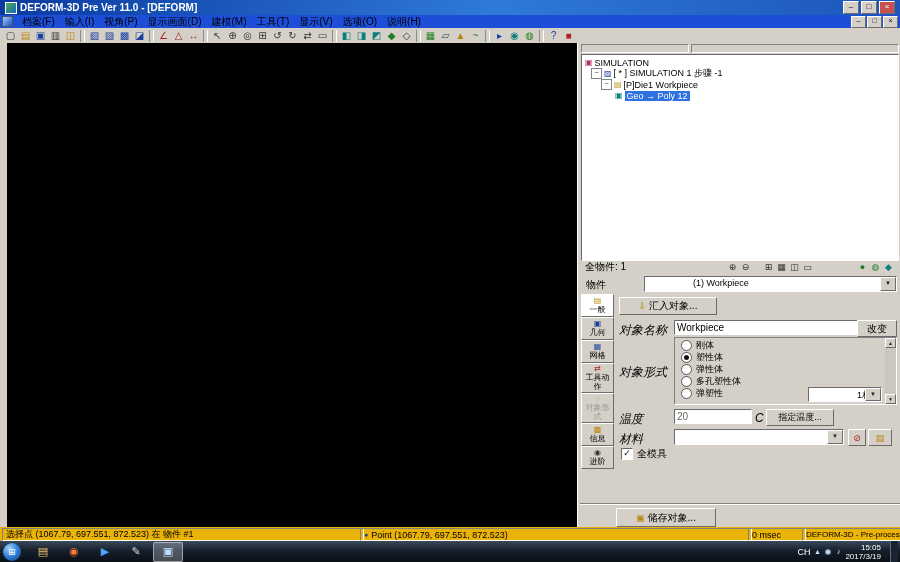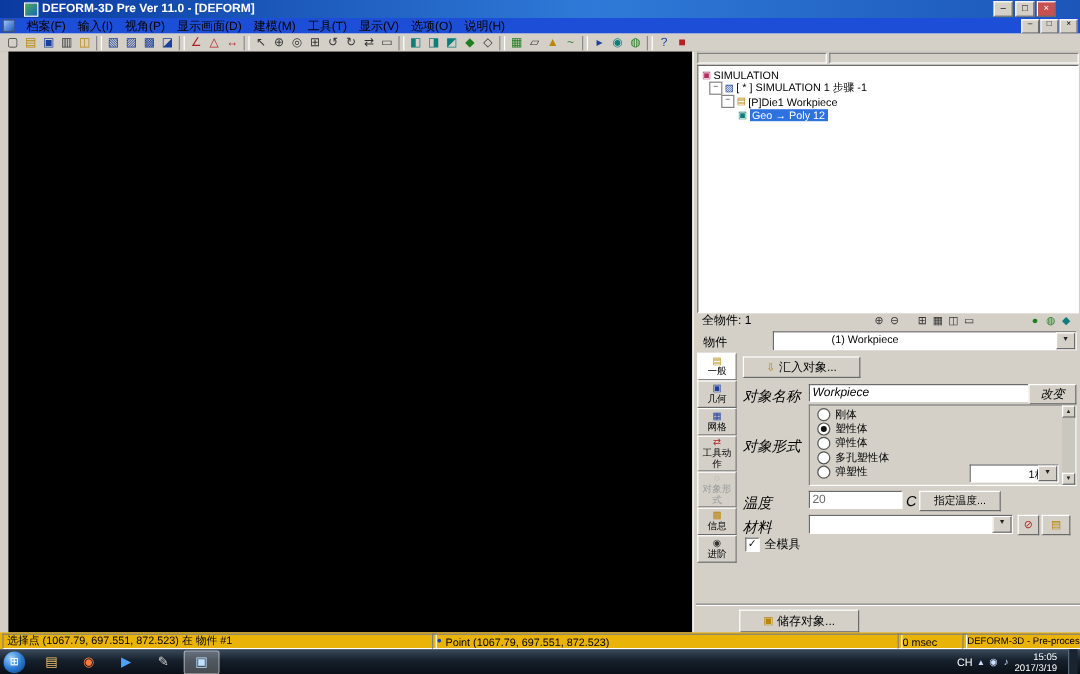--- a/index.html
+++ b/index.html
@@ -1,21 +1,21 @@
 <!DOCTYPE html>
 <html><head>
 <meta charset="utf-8">
 <style>
   html,body{margin:0;padding:0;background:#555;}
   .screen{position:relative;width:900px;height:562px;overflow:hidden;
     font-family:"Liberation Sans","DejaVu Sans",sans-serif;background:#d4d0c8;}
   
   .titlebar{position:absolute;top:0;left:0;right:0;height:15px;
     background:linear-gradient(90deg,#0a3aa0,#2f7ad8 55%,#1b56b8);
-    display:flex;align-items:center;padding:0 20px;color:#fff;}
+    display:flex;align-items:center;padding:0 5px;color:#fff;}
   .appicon{width:10px;height:10px;background:linear-gradient(135deg,#4caf50,#1565c0);
     border:1px solid #fff;margin-right:3px;flex:none;}
   .title{font-size:10px;font-weight:bold;white-space:nowrap;}
   .winbtns{margin-left:auto;display:flex;gap:2px;}
   .wbtn{width:14px;height:11px;background:#d4d0c8;border:1px solid;
     border-color:#fff #6b6b6b #6b6b6b #fff;color:#000;font-size:8px;line-height:9px;
     text-align:center;}
   .wbtn.close{background:#c75050;color:#fff;}
   
   .menubar{position:absolute;top:15px;left:0;right:0;height:13px;background:#1d4ed8;
@@ -291,22 +291,22 @@
           </div>
         </div>
 
         <div class="formbody">
           <div class="btn" style="top:5px;left:5px;width:96px;height:16px;">
             <span class="ic-gold" style="font-size:9px;">⇩</span>
             <span>汇入对象...</span>
           </div>
 
           <span class="flabel" style="top:30px;left:5px;">对象名称</span>
-          <input class="tin" style="top: 28px; left: 60px; width: 184px; font-style: italic;" value="Workpiece">
-          <div class="btn" style="top:28px;right:3px;width:38px;height:15px;font-style:italic;">
+          <input class="tin" style="top: 28px; left: 60px; width: 184px;" value="Workpiece">
+          <div class="btn" style="top:28px;right:3px;width:38px;height:15px;">
             <span>改变</span>
           </div>
 
           <span class="flabel" style="top:72px;left:5px;">对象形式</span>
           <div class="group">
             <div class="radio-row" style="top:2px;">
               <span class="radio"></span>
               <span>刚体</span>
             </div>
             <div class="radio-row" style="top:14px;">

